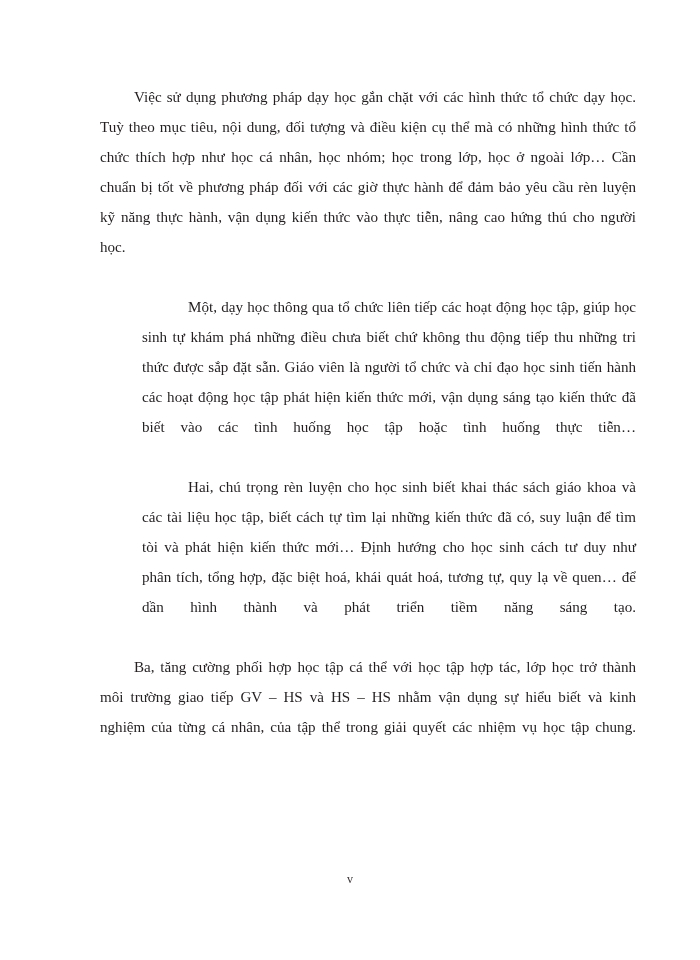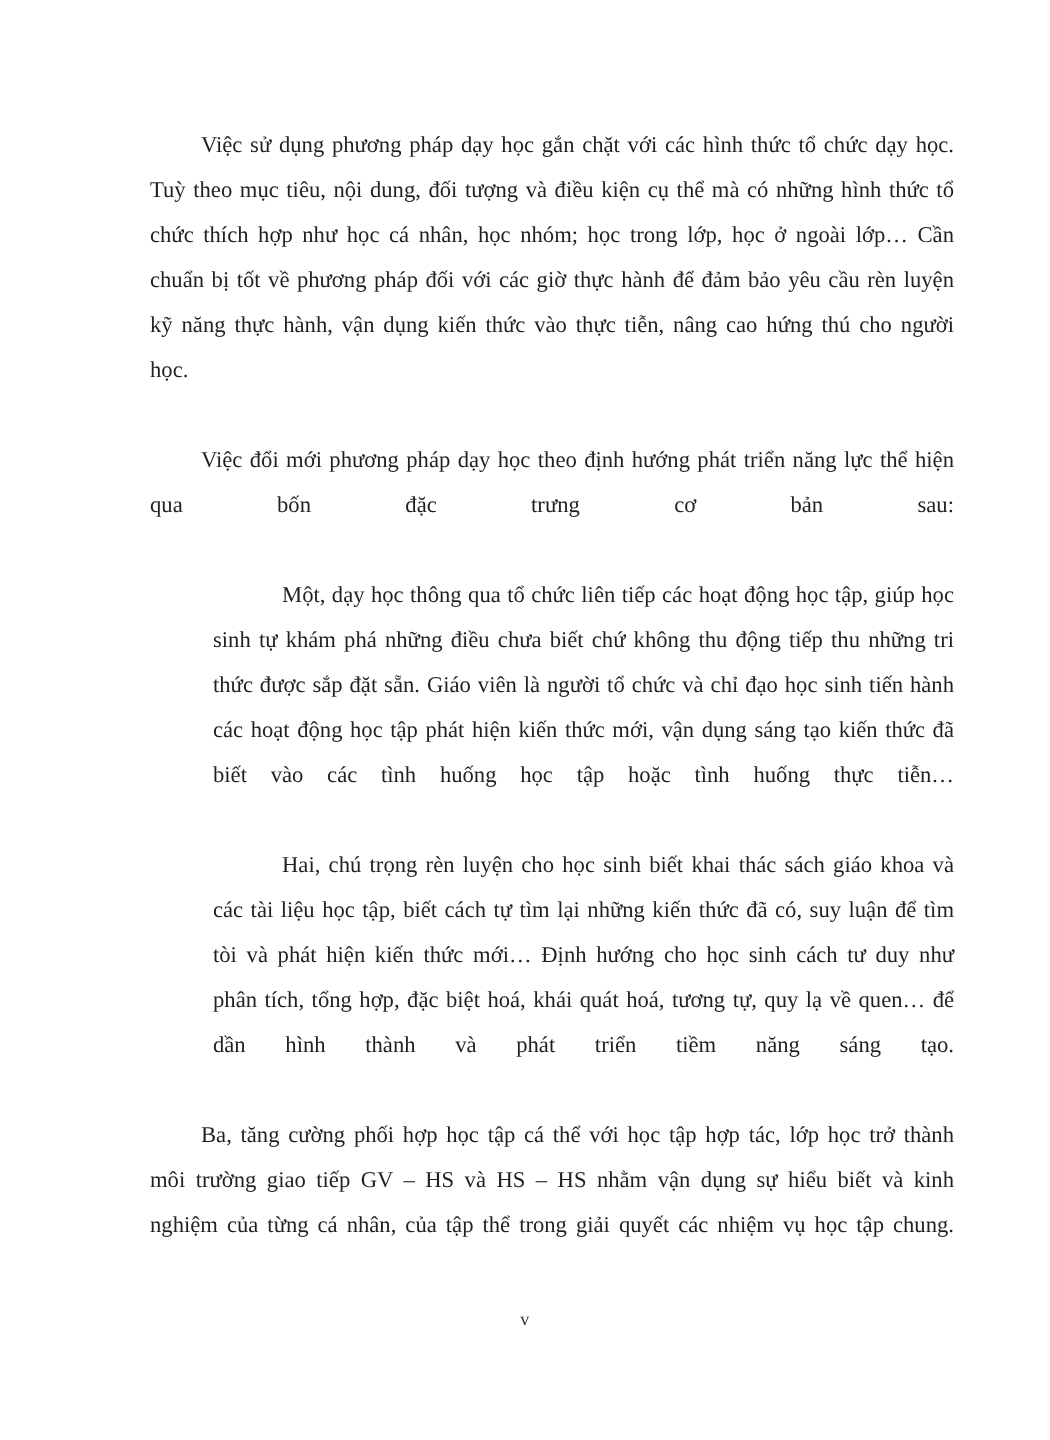--- a/index.html
+++ b/index.html
@@ -71,21 +71,20 @@
   }
 </style>
 </head>
 <body>
 
 <div class="page">
   <div class="paper-tint"></div>
 
   <div class="page-body">
     <p class="para">Việc sử dụng phương pháp dạy học gắn chặt với các hình thức tổ chức dạy học. Tuỳ theo mục tiêu, nội dung, đối tượng và điều kiện cụ thể mà có những hình thức tổ chức thích hợp như học cá nhân, học nhóm; học trong lớp, học ở ngoài lớp… Cần chuẩn bị tốt về phương pháp đối với các giờ thực hành để đảm bảo yêu cầu rèn luyện kỹ năng thực hành, vận dụng kiến thức vào thực tiễn, nâng cao hứng thú cho người học.</p>
-    <p class="para">Việc đổi mới phương pháp dạy học theo định hướng phát triển năng lực thể hiện qua bốn đặc trưng cơ bản sau:</p>
     <p class="para indent-deep">Một, dạy học thông qua tổ chức liên tiếp các hoạt động học tập, giúp học sinh tự khám phá những điều chưa biết chứ không thu động tiếp thu những tri thức được sắp đặt sẵn. Giáo viên là người tổ chức và chỉ đạo học sinh tiến hành các hoạt động học tập phát hiện kiến thức mới, vận dụng sáng tạo kiến thức đã biết vào các tình huống học tập hoặc tình huống thực tiễn…</p>
     <p class="para indent-deep">Hai, chú trọng rèn luyện cho học sinh biết khai thác sách giáo khoa và các tài liệu học tập, biết cách tự tìm lại những kiến thức đã có, suy luận để tìm tòi và phát hiện kiến thức mới… Định hướng cho học sinh cách tư duy như phân tích, tổng hợp, đặc biệt hoá, khái quát hoá, tương tự, quy lạ về quen… để dần hình thành và phát triển tiềm năng sáng tạo.</p>
     <p class="para">Ba, tăng cường phối hợp học tập cá thể với học tập hợp tác, lớp học trở thành môi trường giao tiếp GV – HS và HS – HS nhằm vận dụng sự hiểu biết và kinh nghiệm của từng cá nhân, của tập thể trong giải quyết các nhiệm vụ học tập chung.</p>
 
   </div>
 
   <div class="page-marker">v</div>
 </div>
 
 </body></html>

